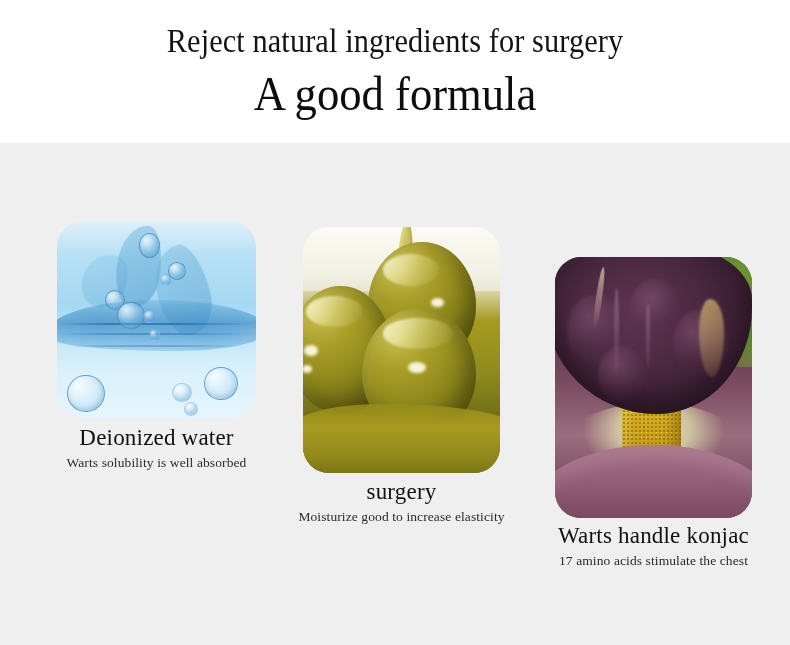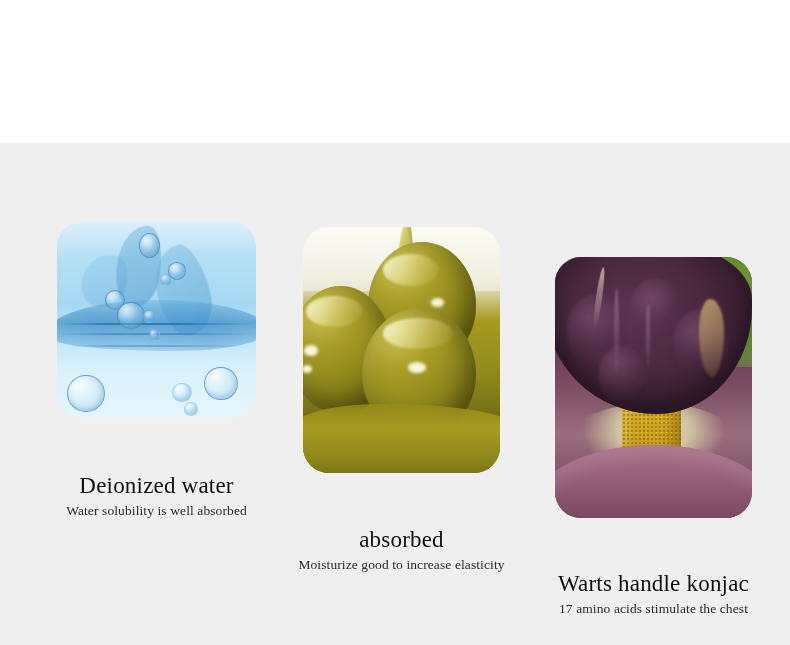--- a/index.html
+++ b/index.html
@@ -80,21 +80,20 @@
     border-radius: 26px;
     overflow: hidden;
     box-shadow: 0 0 0 0 rgba(0,0,0,0);
   }
   .card-caption {
     position: absolute;
     left: 50%;
     transform: translateX(-50%);
     text-align: center;
     white-space: nowrap;
-    margin-top: 48px;
   }
   .card-title {
     font-size: 23px;
     line-height: 29px;
     color: #111111;
     font-weight: 400;
     letter-spacing: 0.2px;
   }
   .card-sub {
     font-size: 13.5px;
@@ -316,20 +315,24 @@
     background: linear-gradient(160deg, rgba(205,175,110,0.8), rgba(150,115,70,0.25));
     border-radius: 44% 56% 48% 52% / 40% 40% 60% 60%;
     filter: blur(0.9px);
   }
 </style>
 </head>
 <body>
 
 <div id="page">
 
+  <div class="header-band">
+    <div class="headline-1">Reject natural ingredients for surgery</div>
+    <div class="headline-2">A good formula</div>
+  </div>
 
   <div class="content-area"></div>
 
   <div class="card" id="card-water">
     <div class="card-thumb">
       <div class="water-art">
         <div class="splash sp3"></div>
         <div class="splash sp1"></div>
         <div class="splash sp2"></div>
         <div class="wave-band"></div>
@@ -344,21 +347,21 @@
         <div class="bubble" style="left:41%;top:6%;width:10%;height:12%;"></div>
         <div class="bubble soft" style="left:46%;top:55%;width:5%;height:5%;"></div>
         <div class="bubble" style="left:5%;top:78%;width:18%;height:18%;"></div>
         <div class="bubble soft" style="left:58%;top:82%;width:9%;height:9%;"></div>
         <div class="bubble" style="left:74%;top:74%;width:16%;height:16%;"></div>
         <div class="bubble soft" style="left:64%;top:92%;width:6%;height:6%;"></div>
       </div>
     </div>
     <div class="card-caption">
       <div class="card-title">Deionized water</div>
-      <div class="card-sub">Water solubility is well absorbed</div>
+      <div class="card-sub">Warts solubility is well absorbed</div>
     </div>
   </div>
 
   <div class="card" id="card-glycerin">
     <div class="card-thumb">
       <div class="olive-art">
         <div class="bg-top"></div>
         <div class="oil-stream"></div>
         <div class="olive" id="olive-back">
           <div class="gloss" style="left:14%;top:10%;width:52%;height:26%;"></div>
@@ -370,21 +373,21 @@
           <div class="gloss-sm" style="left:12%;top:62%;width:10%;height:6%;"></div>
         </div>
         <div class="olive" id="olive-front">
           <div class="gloss" style="left:18%;top:8%;width:62%;height:24%;"></div>
           <div class="gloss-sm" style="left:40%;top:42%;width:16%;height:9%;"></div>
         </div>
         <div class="oil-pool"></div>
       </div>
     </div>
     <div class="card-caption">
-      <div class="card-title">absorbed</div>
+      <div class="card-title">surgery</div>
       <div class="card-sub">Moisturize good to increase elasticity</div>
     </div>
   </div>
 
   <div class="card" id="card-konjac">
     <div class="card-thumb">
       <div class="konjac-art">
         <div class="greens"></div>
         <div class="cream-cup"></div>
         <div class="spadix">

